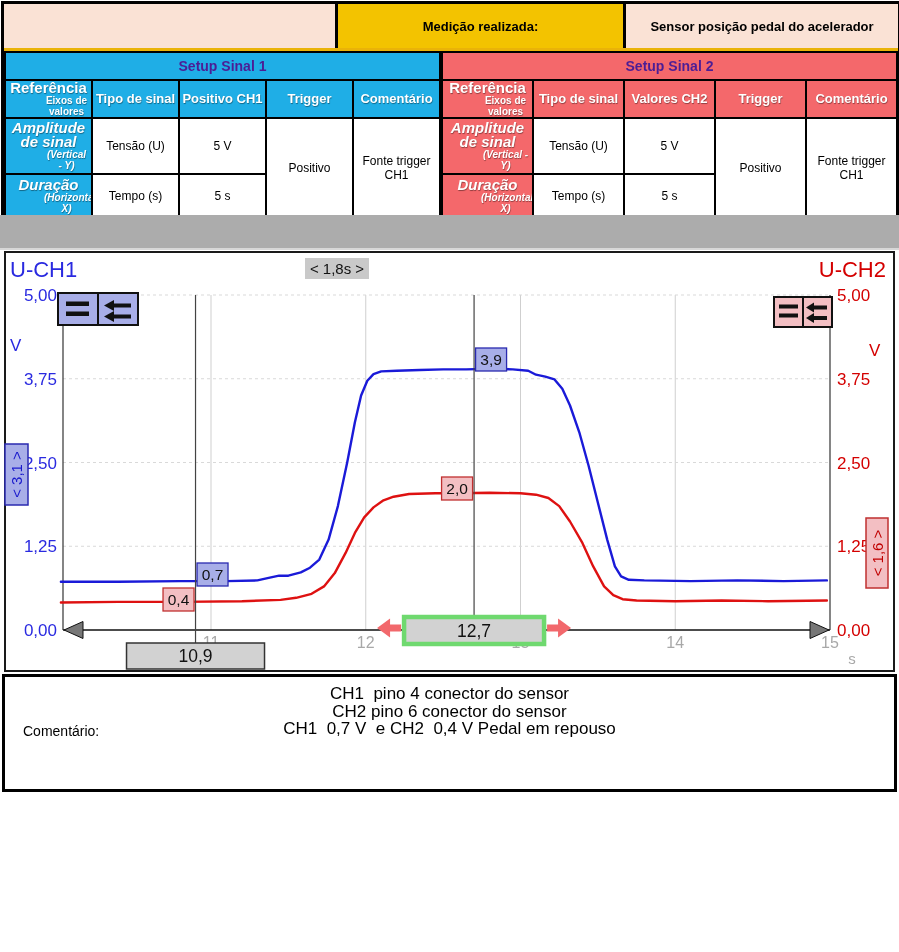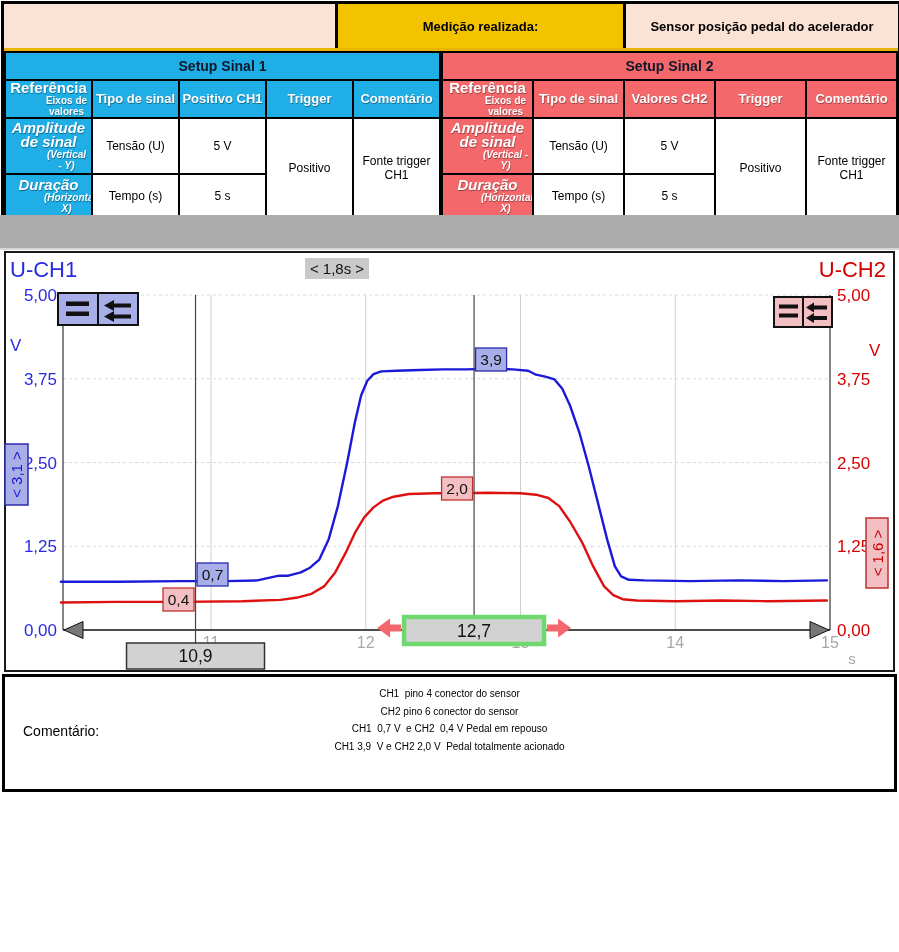--- a/index.html
+++ b/index.html
@@ -10,41 +10,41 @@
   .hdr-row{display:flex;height:44px;border-bottom:3px solid #eab308;}
   .hdr-cell{display:flex;align-items:center;justify-content:center;font-weight:bold;font-size:13px;}
   .hdr-left{width:331px;background:#fae2d5;border-right:3px solid #000;}
   .hdr-mid{width:285px;background:#f3c300;border-right:3px solid #000;}
   .hdr-right{flex:1;background:#fae2d5;}
   .tables-row{display:flex;}
   table.setup{border-collapse:collapse;table-layout:fixed;}
   table.setup td{border:2px solid #000;text-align:center;vertical-align:middle;padding:0 2px;overflow:hidden;}
   table.t1{width:437px;}
   table.t2{width:457px;}
-  td.title{height:26px;color:#0f172a;font-weight:bold;font-size:14px;}
+  td.title{height:26px;color:#4c1d95;font-weight:bold;font-size:14px;}
   .t1 .accent{background:#1faee6;}
   .t2 .accent{background:#f4686b;}
   td.colhead{height:32px;color:#fff;font-weight:bold;font-size:13px;line-height:14px;
              text-shadow:0.5px 0.5px 0.8px rgba(0,0,0,.4);}
   td.refcell{color:#fff;font-weight:bold;text-shadow:0.5px 0.5px 0.8px rgba(0,0,0,.4);font-style:italic;}
   .h1{font-size:15px;line-height:14px;font-weight:bold;}
   .h2{font-size:10px;line-height:11px;font-weight:bold;margin-left:36px;}
   td.val{background:#fff;font-size:12px;}
   tr.r1 td{height:54px;} tr.r2 td{height:42px;}
   
   .sep-band{position:absolute;left:0;top:215px;width:899px;height:35px;background:#acacac;
             border-bottom:2px solid #d7d7d7;box-sizing:border-box;}
   
   .chart-wrap{position:absolute;left:0;top:250px;width:899px;height:424px;}
   svg text{font-family:"Liberation Sans",sans-serif;}
   
   .comment-block{position:absolute;left:2px;top:674px;width:889px;height:112px;border:3px solid #000;background:#fff;}
   .comment-label{position:absolute;left:18px;top:46px;font-size:14px;}
   .comment-lines{position:absolute;left:0;top:8px;width:100%;text-align:center;}
-  .comment-lines div{font-size:10px;line-height:17.5px;white-space:pre-wrap;}
+  .comment-lines div{font-size:17px;line-height:17.5px;white-space:pre-wrap;}
 </style>
 </head>
 <body>
 
 <div class="page">
 
   <div class="top-block">
     <div class="hdr-row">
       <div class="hdr-cell hdr-left"></div>
       <div class="hdr-cell hdr-mid">Medição realizada:</div>
@@ -245,16 +245,15 @@
       </g>
     </svg>
   </div>
 
   <div class="comment-block">
     <div class="comment-label">Comentário:</div>
     <div class="comment-lines">
       <div>CH1  pino 4 conector do sensor</div>
       <div>CH2 pino 6 conector do sensor</div>
       <div>CH1  0,7 V  e CH2  0,4 V Pedal em repouso</div>
-      <div>CH1 3,9  V e CH2 2,0 V  Pedal totalmente acionado</div>
     </div>
   </div>
 </div>
 
 </body></html>

